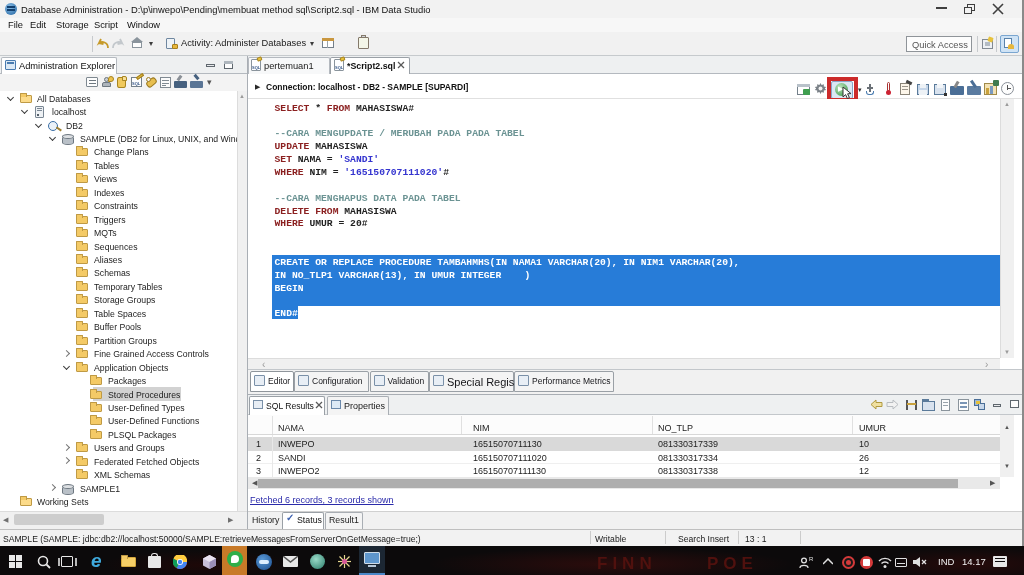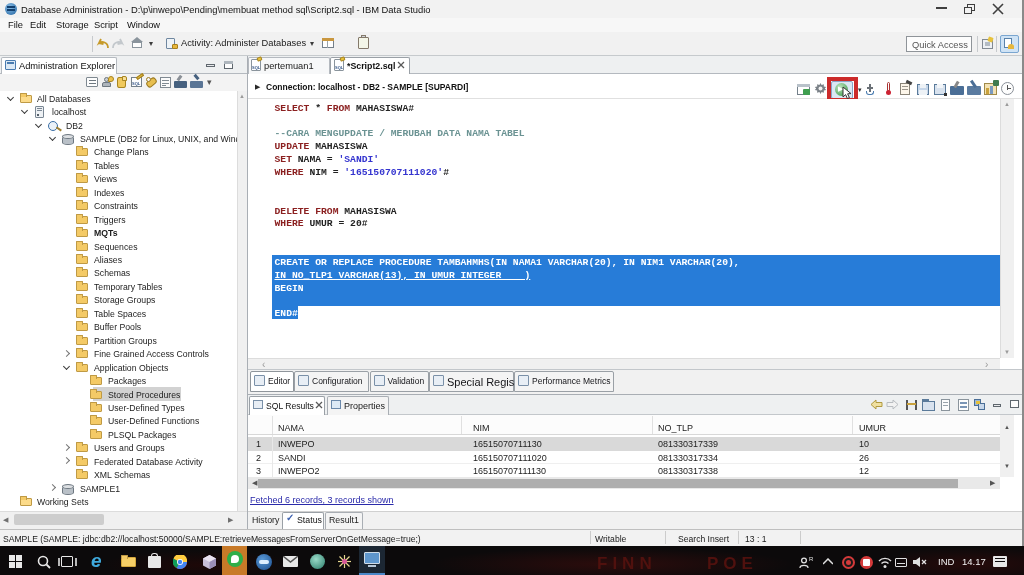--- a/index.html
+++ b/index.html
@@ -116,21 +116,21 @@
 <b style="left:94px;top:69.85px;font-size:8.7px;color:#1c1c1c;">Tables</b>
 <i class="fold" style="left:76px;top:84.29999999999998px;"></i>
 <b style="left:94px;top:83.29999999999998px;font-size:8.7px;color:#1c1c1c;">Views</b>
 <i class="fold" style="left:76px;top:97.74999999999999px;"></i>
 <b style="left:94px;top:96.74999999999999px;font-size:8.7px;color:#1c1c1c;">Indexes</b>
 <i class="fold" style="left:76px;top:111.19999999999999px;"></i>
 <b style="left:94px;top:110.19999999999999px;font-size:8.7px;color:#1c1c1c;">Constraints</b>
 <i class="fold" style="left:76px;top:124.64999999999999px;"></i>
 <b style="left:94px;top:123.64999999999999px;font-size:8.7px;color:#1c1c1c;">Triggers</b>
 <i class="fold" style="left:76px;top:138.1px;"></i>
-<b style="left:94px;top:137.1px;font-size:8.7px;color:#1c1c1c;font-weight:bold;">MQTs</b>
+<b style="left:94px;top:137.1px;font-size:8.7px;color:#1c1c1c;">MQTs</b>
 <i class="fold" style="left:76px;top:151.54999999999998px;"></i>
 <b style="left:94px;top:150.54999999999998px;font-size:8.7px;color:#1c1c1c;">Sequences</b>
 <i class="fold" style="left:76px;top:164.99999999999997px;"></i>
 <b style="left:94px;top:163.99999999999997px;font-size:8.7px;color:#1c1c1c;">Aliases</b>
 <i class="fold" style="left:76px;top:178.45px;"></i>
 <b style="left:94px;top:177.45px;font-size:8.7px;color:#1c1c1c;">Schemas</b>
 <i class="fold" style="left:76px;top:191.89999999999998px;"></i>
 <b style="left:94px;top:190.89999999999998px;font-size:8.7px;color:#1c1c1c;">Temporary Tables</b>
 <i class="fold" style="left:76px;top:205.35px;"></i>
 <b style="left:94px;top:204.35px;font-size:8.7px;color:#1c1c1c;">Storage Groups</b>
@@ -155,21 +155,21 @@
 <b style="left:108px;top:311.95px;font-size:8.7px;color:#1c1c1c;">User-Defined Types</b>
 <i class="fold" style="left:90px;top:326.4px;"></i>
 <b style="left:108px;top:325.4px;font-size:8.7px;color:#1c1c1c;">User-Defined Functions</b>
 <i class="fold" style="left:90px;top:339.85px;"></i>
 <b style="left:108px;top:338.85px;font-size:8.7px;color:#1c1c1c;">PLSQL Packages</b>
 <i class="chev chevc" style="left:64px;top:353.8px;"></i>
 <i class="fold" style="left:76px;top:353.3px;"></i>
 <b style="left:94px;top:352.3px;font-size:8.7px;color:#1c1c1c;">Users and Groups</b>
 <i class="chev chevc" style="left:64px;top:367.25px;"></i>
 <i class="fold" style="left:76px;top:366.75px;"></i>
-<b style="left:94px;top:365.75px;font-size:8.7px;color:#1c1c1c;">Federated Database Activity</b>
+<b style="left:94px;top:365.75px;font-size:8.7px;color:#1c1c1c;">Federated Fetched Objects</b>
 <i class="fold" style="left:76px;top:380.2px;"></i>
 <b style="left:94px;top:379.2px;font-size:8.7px;color:#1c1c1c;">XML Schemas</b>
 <i class="chev chevc" style="left:50px;top:394.15px;"></i>
 <i style="left:62px;top:394.65px;width:12px;height:9px;background:#b9c0c7;border:1px solid #6d7780;border-radius:6px/2.5px;"></i>
 <i style="left:62px;top:392.65px;width:12px;height:5px;background:#dcdfe2;border:1px solid #6d7780;border-radius:6px/2.5px;"></i>
 <b style="left:80px;top:392.65px;font-size:8.7px;color:#1c1c1c;">SAMPLE1</b>
 <i class="fold" style="left:20px;top:407.1px;background:#fcdb8a;"></i>
 <b style="left:37px;top:406.1px;font-size:8.7px;color:#1c1c1c;">Working Sets</b>
 </div>
 <i style="left:237px;top:91px;width:10px;height:420px;background:#f0f0f0;border-left:1px solid #dcdcdc;"></i>
@@ -236,33 +236,34 @@
 <i style="left:986px;top:88px;width:3px;height:6px;background:#caa23c;"></i>
 <i style="left:990px;top:86px;width:3px;height:8px;background:#7a9ac0;"></i>
 <i style="left:993px;top:80px;width:6px;height:6px;background:#3f7a4f;border-radius:1px;"></i>
 <i style="left:1001px;top:82px;width:13px;height:13px;border:1.6px solid #8a9098;border-radius:50%;background:#fdfdfd;"></i>
 <i style="left:1007px;top:85px;width:1.4px;height:5px;background:#555;"></i>
 <i style="left:1007px;top:88px;width:4px;height:1.4px;background:#555;"></i>
 <i style="left:248px;top:99px;width:5px;height:259px;background:#e4ebf3;border-right:1px solid #ccd6e0;"></i>
 <div style="position:absolute;left:248px;top:99px;width:752px;height:259px;background:#fff;font-family:'Liberation Mono',monospace;font-size:9.7px;line-height:12.85px;white-space:pre;font-weight:bold;">
 <div style="position:absolute;left:26.5px;top:3.7px;height:12.85px;color:#222;"><span style="color:#8b2020">SELECT</span> * <span style="color:#8b2020">FROM</span> MAHASISWA#</div>
 <div style="position:absolute;left:26.5px;top:16.6px;height:12.85px;color:#222;"></div>
-<div style="position:absolute;left:26.5px;top:29.4px;height:12.85px;color:#222;"><span style="color:#6b9393">--CARA MENGUPDATE / MERUBAH DATA NAMA TABEL</span></div>
+<div style="position:absolute;left:26.5px;top:29.4px;height:12.85px;color:#222;"><span style="color:#6b9393">--CARA MENGUPDATE / MERUBAH PADA PADA TABEL</span></div>
 <div style="position:absolute;left:26.5px;top:42.2px;height:12.85px;color:#222;"><span style="color:#8b2020">UPDATE</span> MAHASISWA</div>
 <div style="position:absolute;left:26.5px;top:55.1px;height:12.85px;color:#222;"><span style="color:#8b2020">SET</span> NAMA = <span style="color:#3434cf">'SANDI'</span></div>
 <div style="position:absolute;left:26.5px;top:68.0px;height:12.85px;color:#222;"><span style="color:#8b2020">WHERE</span> NIM = <span style="color:#3434cf">'165150707111020'</span>#</div>
 <div style="position:absolute;left:26.5px;top:80.8px;height:12.85px;color:#222;"></div>
+<div style="position:absolute;left:26.5px;top:93.7px;height:12.85px;color:#222;"><span style="color:#6b9393">--CARA MENGHAPUS DATA PADA TABEL</span></div>
 <div style="position:absolute;left:26.5px;top:106.5px;height:12.85px;color:#222;"><span style="color:#8b2020">DELETE</span> <span style="color:#8b2020">FROM</span> MAHASISWA</div>
 <div style="position:absolute;left:26.5px;top:119.3px;height:12.85px;color:#222;"><span style="color:#8b2020">WHERE</span> UMUR = 20#</div>
 <div style="position:absolute;left:26.5px;top:132.2px;height:12.85px;color:#222;"></div>
 <div style="position:absolute;left:26.5px;top:158px;height:12.85px;color:#222;margin-left:41px;"><span style="color:#6b9393">--CARA MEMBUAT METHOD</span></div>
 <i style="left:24px;top:155.5px;width:729px;height:13.3px;background:#277cd8;"></i>
 <div style="position:absolute;left:26.5px;top:157.9px;height:12.85px;color:#fff;">CREATE OR REPLACE PROCEDURE TAMBAHMHS(IN NAMA1 VARCHAR(20), IN NIM1 VARCHAR(20),</div>
 <i style="left:24px;top:168.3px;width:729px;height:13.3px;background:#277cd8;"></i>
-<div style="position:absolute;left:26.5px;top:170.7px;height:12.85px;color:#fff;text-decoration:underline;">IN NO_TLP1 VARCHAR(13), IN UMUR INTEGER    )</div>
+<div style="position:absolute;left:26.5px;top:170.7px;height:12.85px;color:#fff;">IN NO_TLP1 VARCHAR(13), IN UMUR INTEGER    )</div>
 <i style="left:24px;top:181.2px;width:729px;height:13.3px;background:#277cd8;"></i>
 <div style="position:absolute;left:26.5px;top:183.6px;height:12.85px;color:#fff;">BEGIN</div>
 <i style="left:24px;top:194.0px;width:729px;height:13.3px;background:#277cd8;"></i>
 <i style="left:24px;top:206.9px;width:26px;height:13.3px;background:#277cd8;"></i>
 <div style="position:absolute;left:26.5px;top:209.3px;height:12.85px;color:#fff;">END#</div>
 </div>
 <i style="left:1000px;top:99px;width:14px;height:259px;background:#f0f0f0;border-left:1px solid #dcdcdc;"></i>
 <b style="left:1004px;top:101px;font-size:6px;color:#9a9a9a;">▲</b>
 <b style="left:1004px;top:349px;font-size:6px;color:#9a9a9a;">▼</b>
 <i style="left:248px;top:358px;width:752px;height:11px;background:#f0f0f0;border-top:1px solid #dcdcdc;"></i>

